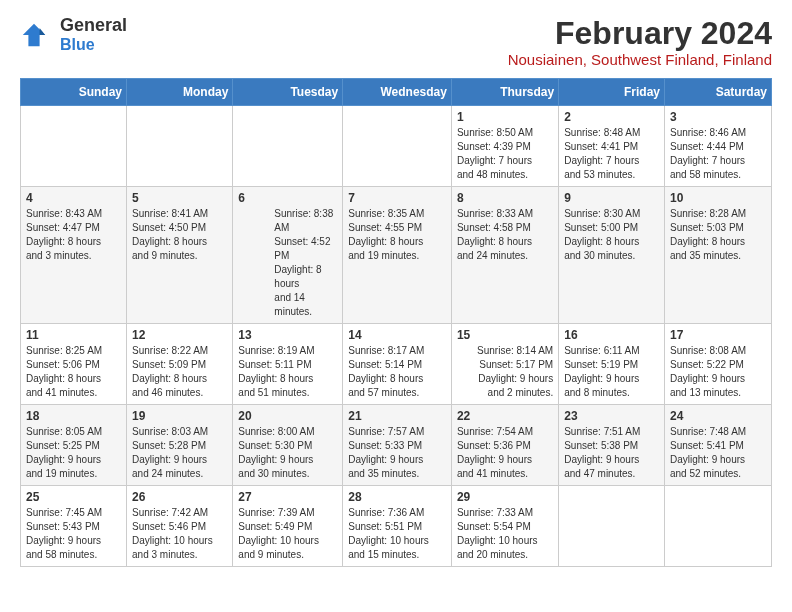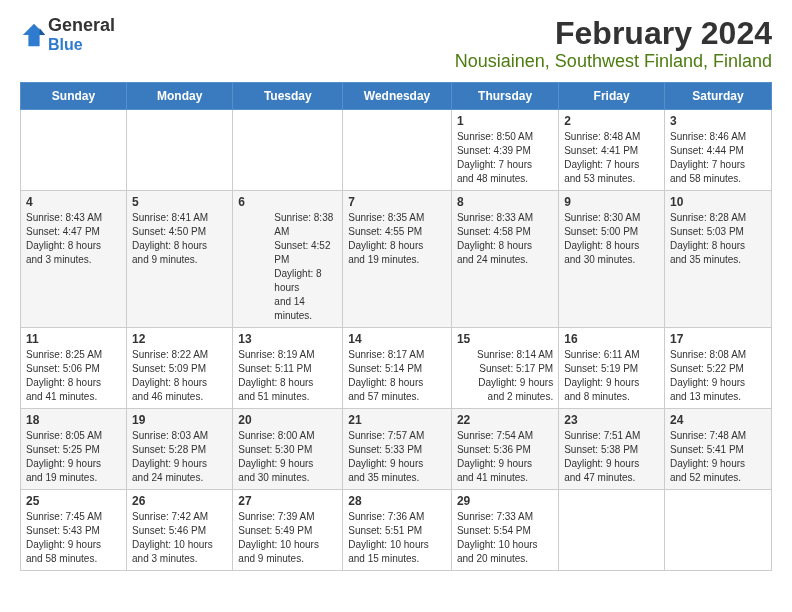--- a/index.html
+++ b/index.html
@@ -12,21 +12,21 @@
     }
     .header-section {
       display: flex;
       align-items: flex-start;
       justify-content: space-between;
       margin-bottom: 10px;
     }
     .logo {
       display: flex;
       align-items: center;
-      gap: 0;
+      gap: 12px;
     }
     .logo-text {
       display: flex;
       flex-direction: column;
       line-height: 1.1;
     }
     .logo-general {
       font-size: 18px;
       font-weight: bold;
       color: #333;
@@ -43,34 +43,34 @@
     .title-section {
       text-align: right;
     }
     .main-title {
       font-size: 32px;
       font-weight: bold;
       color: #333;
       line-height: 1.1;
     }
     .subtitle {
-      font-size: 18px;
-      color: #4d7c0f;
+      font-size: 15px;
+      color: #b91c1c;
     }
     .calendar {
       width: 100%;
       border-collapse: collapse;
     }
     .calendar th {
       background-color: #3a7abf;
       color: #fff;
       font-size: 12px;
       font-weight: bold;
       padding: 6px 4px;
-      text-align: center;
+      text-align: right;
       border: 1px solid #5590cc;
       margin-top: 8px;
     }
     .calendar td {
       vertical-align: top;
       border: 1px solid #ccc;
       padding: 4px 5px;
       font-size: 10px;
       color: #333;
       width: 113px;

